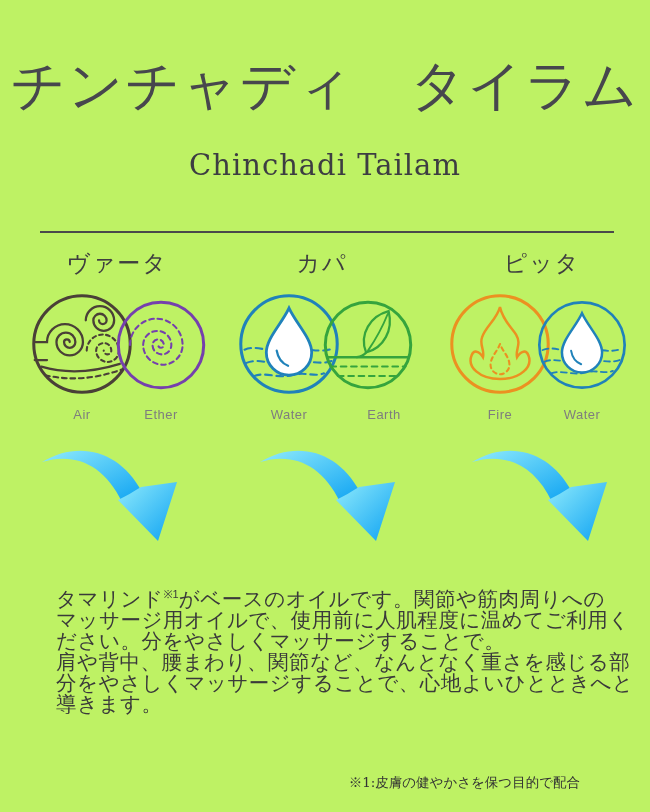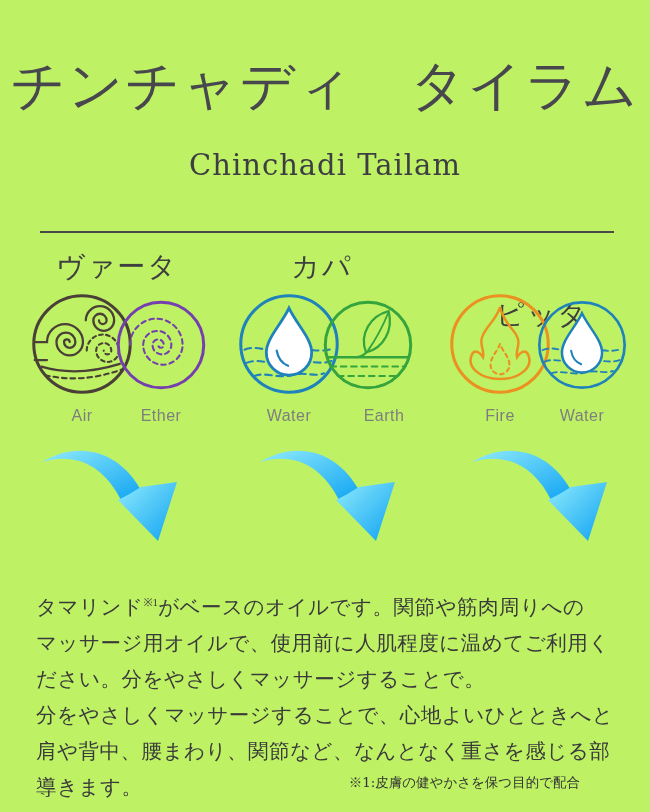--- a/index.html
+++ b/index.html
@@ -8,44 +8,44 @@
 
   .title{position:absolute;top:50px;left:0;width:650px;margin:0;text-align:center;
          font-family:"DejaVu Serif","Liberation Serif",serif;font-weight:400;
          font-size:54px;letter-spacing:2px;color:#47474d;white-space:nowrap;}
   .subtitle{position:absolute;top:148px;left:0;width:650px;text-align:center;
          font-family:"DejaVu Serif","Liberation Serif",serif;
          font-size:29px;letter-spacing:1px;color:#3d3d42;}
   .divider{position:absolute;top:231px;left:40px;width:574px;height:2px;background:#4a4a4a;}
 
   .dosha-name{position:absolute;top:248px;transform:translateX(-50%);
-         font-size:28px;letter-spacing:2px;color:#3f3f3f;white-space:nowrap;}
-  .dn1{left:117px;} .dn2{left:322px;} .dn3{left:542px;margin-top:48px;}
+         font-size:23px;letter-spacing:2px;color:#3f3f3f;white-space:nowrap;}
+  .dn1{left:117px;} .dn2{left:322px;} .dn3{left:542px;}
 
   .icon-wrap{position:absolute;}
   .c-air   {left:30px; top:292px;width:104px;height:104px;}
   .c-ether {left:115px;top:299px;width:92px; height:92px;}
   .c-water1{left:237px;top:292px;width:104px;height:104px;}
   .c-earth {left:322px;top:299px;width:92px; height:92px;}
   .c-fire  {left:448px;top:292px;width:104px;height:104px;}
   .c-water2{left:536px;top:299px;width:92px; height:92px;}
   .icon-wrap svg{display:block;width:100%;height:100%;}
 
   .el-label{position:absolute;top:407px;transform:translateX(-50%);
-         font-size:16px;color:#7e7e7e;letter-spacing:0.5px;white-space:nowrap;}
+         font-size:13px;color:#7e7e7e;letter-spacing:0.5px;white-space:nowrap;}
   .el1{left:82px;} .el2{left:161px;} .el3{left:289px;} .el4{left:368px;margin-left:16px;}
   .el5{left:500px;} .el6{left:582px;}
 
   .arrow{position:absolute;top:446px;width:140px;height:100px;}
   .a1{left:40px;} .a2{left:258px;} .a3{left:470px;}
   .arrow svg{display:block;width:100%;height:100%;}
 
-  .body-text{position:absolute;top:584px;left:36px;width:575px;
-         font-family:Liberation Serif, serif;
-         font-size:20.5px;line-height:36px;color:#3a3a3a;letter-spacing:0.5px;}
+  .body-text{position:absolute;top:584px;left:56px;width:575px;
+         font-family:Liberation Sans, sans-serif;
+         font-size:20.5px;line-height:21px;color:#3a3a3a;letter-spacing:0.5px;}
   .body-line{white-space:nowrap;}
   .body-line sup{font-size:11px;vertical-align:super;letter-spacing:0;}
 
   .footnote{position:absolute;top:774px;right:70px;
          font-family:"DejaVu Serif","Liberation Serif",serif;
          font-size:13.5px;color:#333;white-space:nowrap;}
 </style>
 </head>
 <body>
 
@@ -164,20 +164,20 @@
     <svg viewBox="0 0 140 100">
       <path fill="url(#arrowGrad)" d="M2,16 C38,-6 80,4 102,46 L82,56 C64,18 34,6 2,16 Z"></path>
       <path fill="url(#arrowGrad)" d="M78,54 L118,95 L137,36 L101,41 C93,46 86,50 78,54 Z"></path>
     </svg>
   </div>
 
   <div class="body-text">
     <div class="body-line"><span>タマリンド</span><sup>※1</sup><span>がベースのオイルです。関節や筋肉周りへの</span></div>
     <div class="body-line">マッサージ用オイルで、使用前に人肌程度に温めてご利用く</div>
     <div class="body-line">ださい。分をやさしくマッサージすることで。</div>
+    <div class="body-line">肩や背中、腰まわり、関節など、なんとなく重さを感じる部</div>
     <div class="body-line">分をやさしくマッサージすることで、心地よいひとときへと</div>
-    <div class="body-line">肩や背中、腰まわり、関節など、なんとなく重さを感じる部</div>
     <div class="body-line">導きます。</div>
   </div>
 
   <div class="footnote">※1:皮膚の健やかさを保つ目的で配合</div>
 
 </div>
 
 </body></html>

